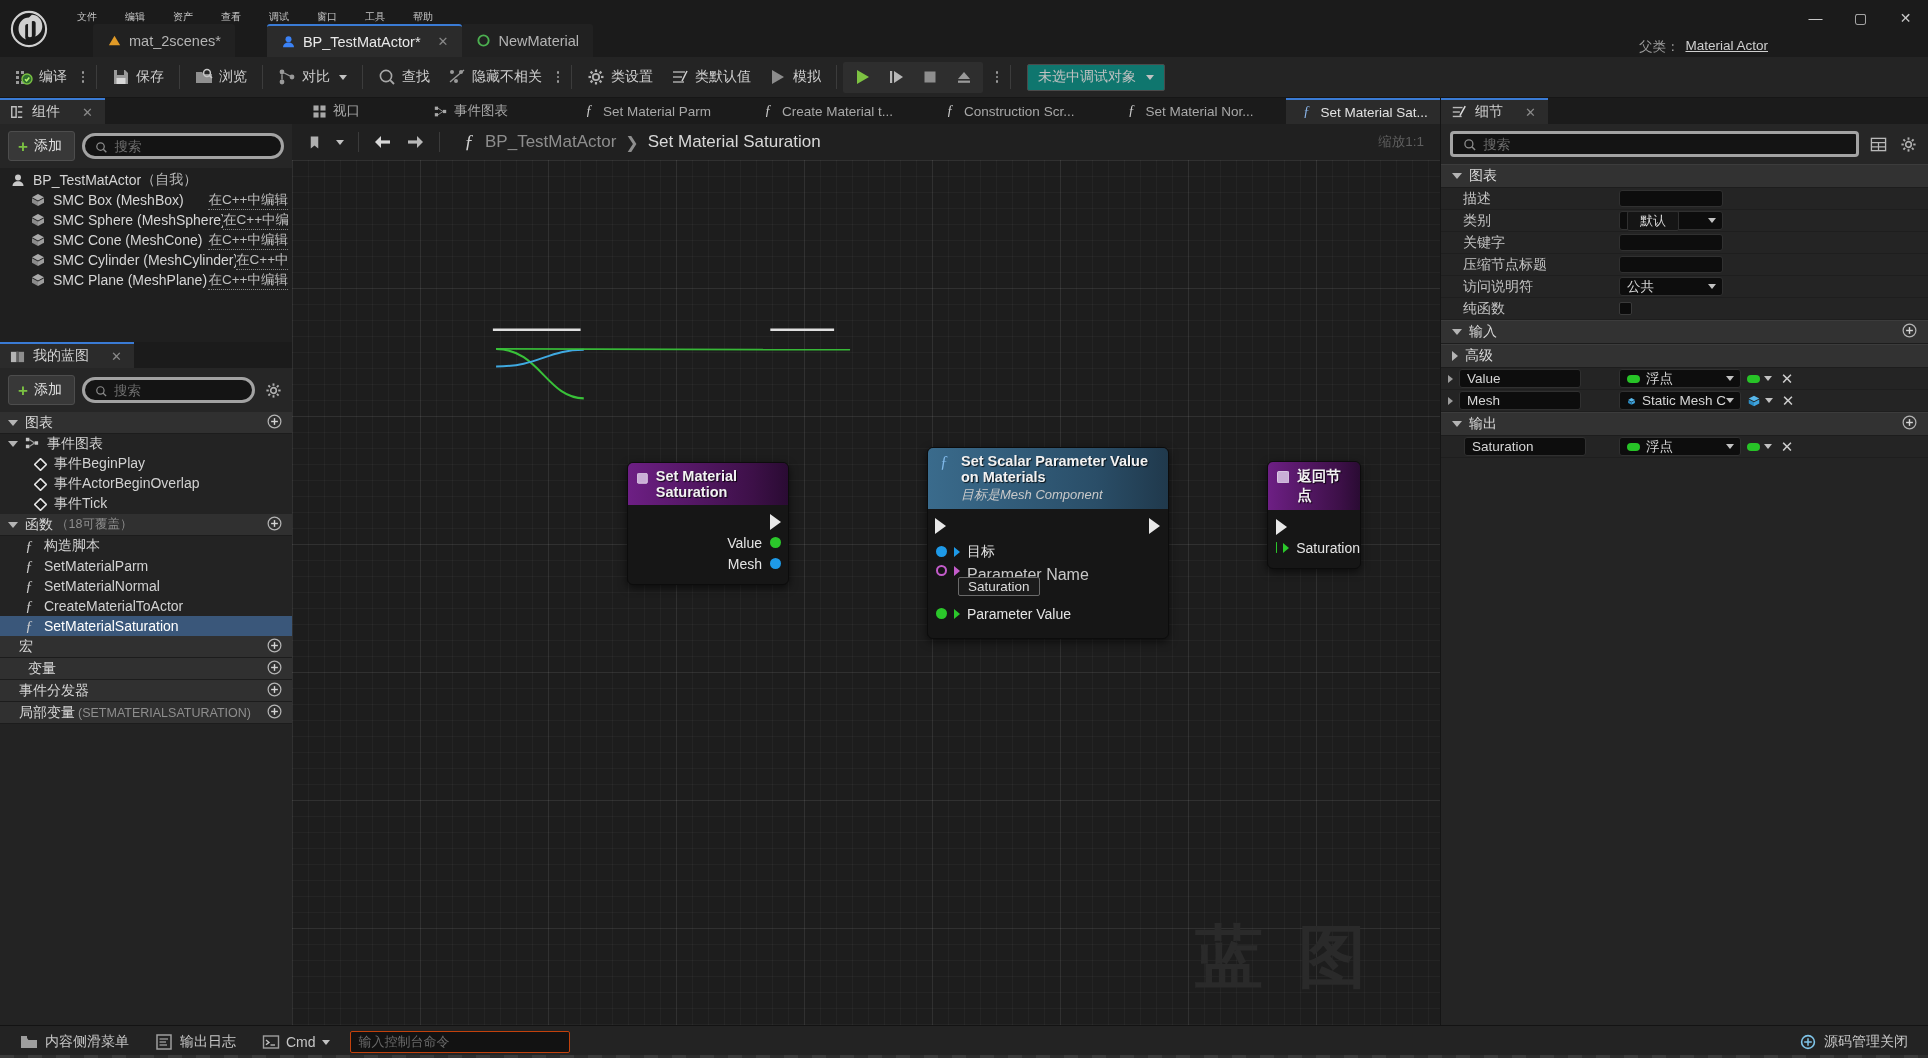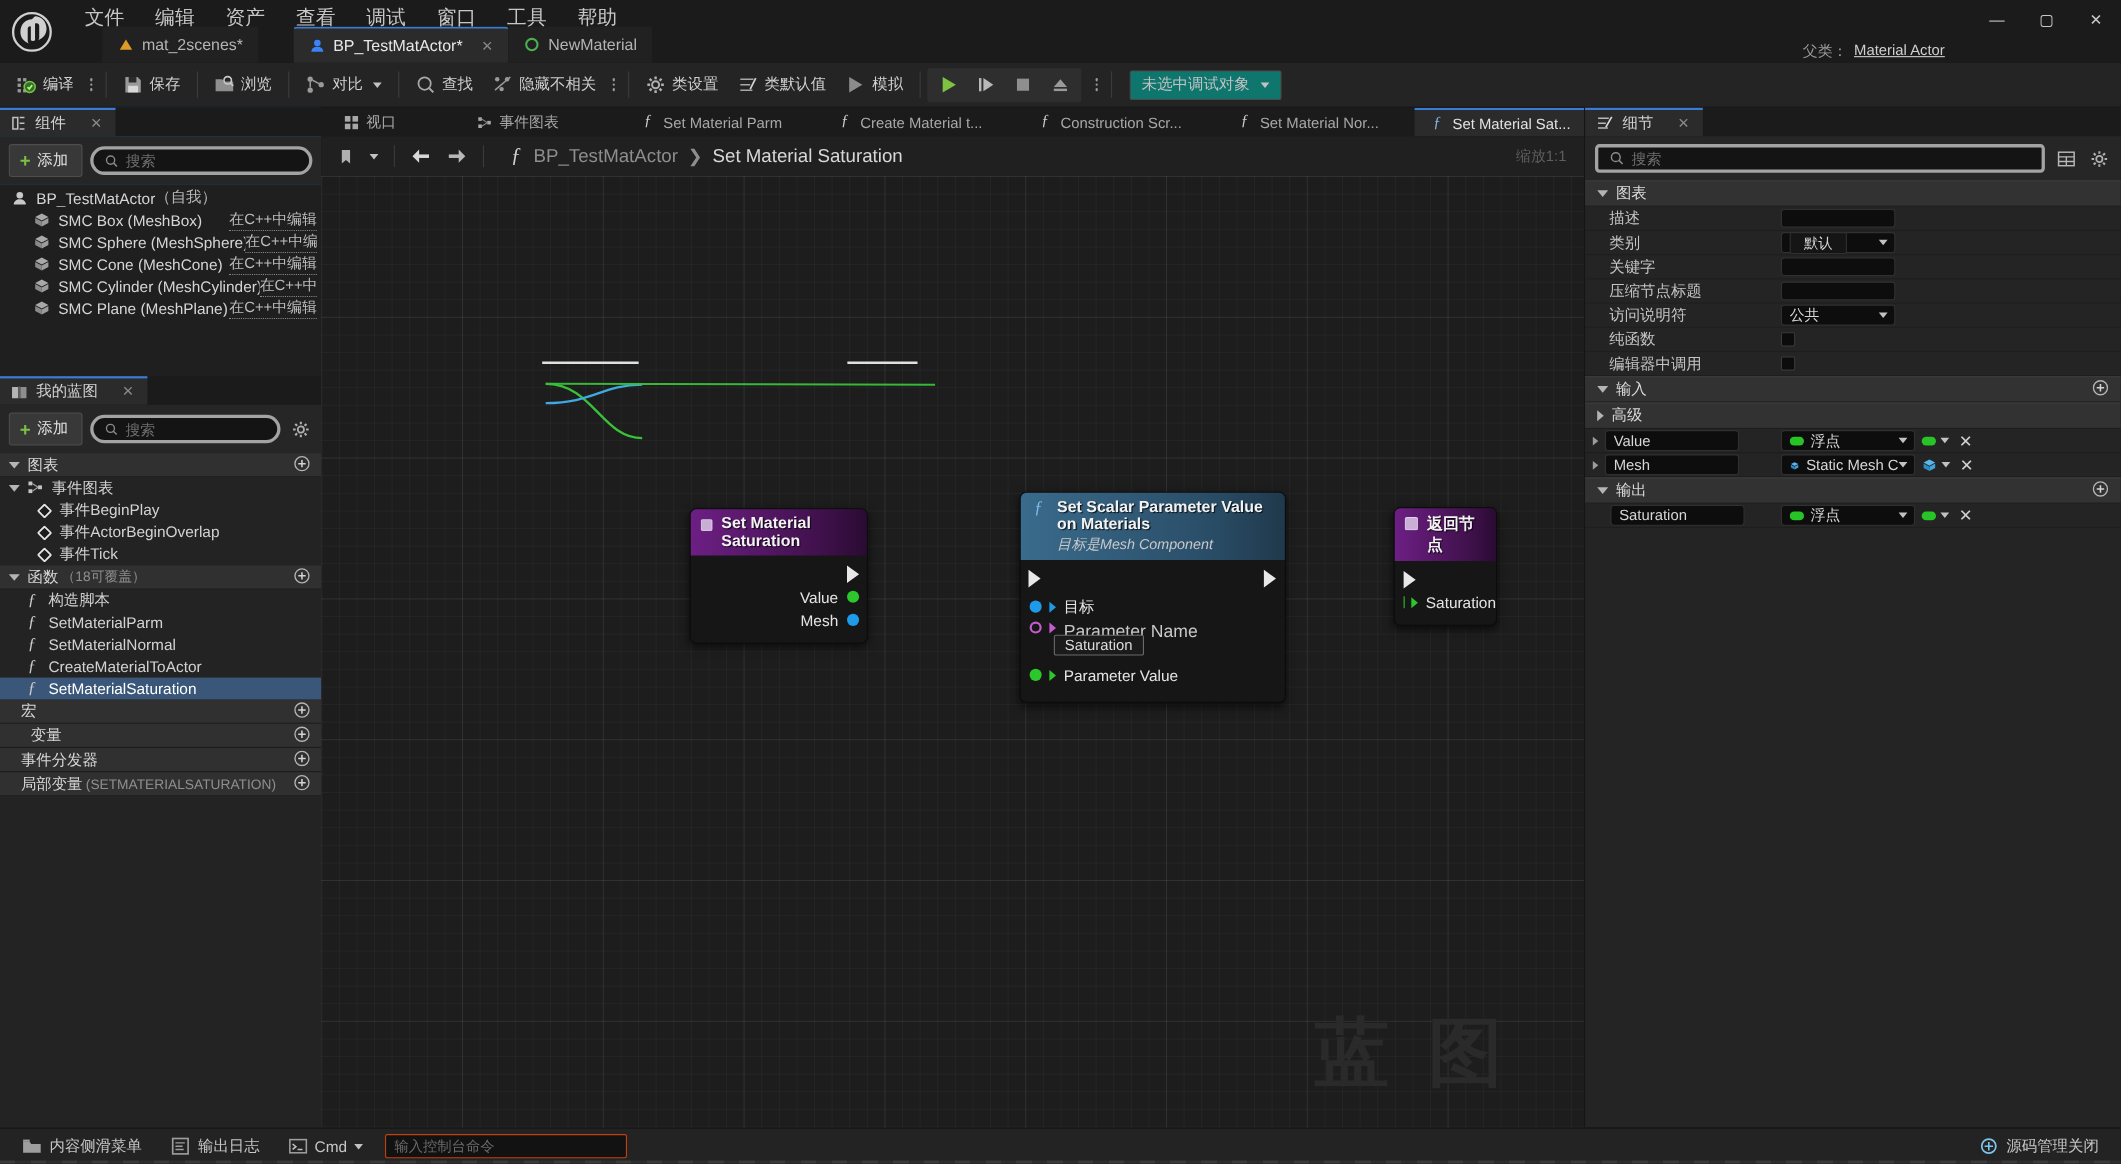--- a/index.html
+++ b/index.html
@@ -11,21 +11,21 @@
     color: #c8c8c8;
     -webkit-font-smoothing: antialiased;
   }
   .app { position: relative; width: 1928px; height: 1058px; display: flex; flex-direction: column; background:#1e1e1e; }
 
   
   .titlebar { height: 57px; background: #1b1b1b; display: flex; align-items: flex-start; position: relative; flex: 0 0 57px; }
   .ue-logo { width: 57px; height: 57px; display:flex; align-items:center; justify-content:center; }
   .ue-logo svg { width: 38px; height: 38px; }
   .menubar { display: flex; align-items: center; height: 33px; padding-left: 6px; }
-  .menu-item { padding: 4px 14px; font-size: 18px; color: #c6c6c6; cursor: default; line-height:1.2; }
+  .menu-item { padding: 4px 14px; font-size: 10px; color: #c6c6c6; cursor: default; line-height:1.2; }
   .win-ctrls { position: absolute; right: 0; top: 0; height: 36px; display: flex; }
   .win-btn { width: 45px; height: 36px; display:flex; align-items:center; justify-content:center; color:#c8c8c8; font-size:14px; }
 
   
   .assettabs { position:absolute; left:57px; top: 24px; height: 33px; display:flex; align-items:flex-end; }
   .atab { height: 33px; display:flex; align-items:center; gap:7px; padding: 0 14px; font-size:14.5px; color:#b4b4b4; border-top-left-radius:3px; border-top-right-radius:3px; }
   .atab.inactive { background:#212121; }
   .atab.active { background:#2b2b2b; color:#e8e8e8; border-top: 2px solid #3a7bd5; }
   .atab .tclose { font-size: 13px; color:#888; margin-left:10px; }
   .tab-ico { width:15px; height:15px; display:inline-block; }
@@ -41,21 +41,21 @@
   .tb-dots i { width:2.5px; height:2.5px; background:#9a9a9a; border-radius:50%; display:block; }
   .icon16 { width:18px; height:18px; display:inline-block; }
   .playgroup { display:flex; align-items:center; background:#2e2e2e; border-radius:2px; height:31px; padding: 0 2px; }
   .playgroup .pb { width:34px; height:29px; display:flex; align-items:center; justify-content:center; }
   .debug-sel { margin-left:10px; height:27px; border:1px solid #4a4a4a; background:#0f766e; border-radius:2px; display:flex; align-items:center; gap:10px; padding: 0 10px; font-size:14px; color:#c2c2c2; }
 
   
   .body { flex:1; display:flex; min-height:0; background:#1b1b1b; }
 
   
-  .leftcol { width: 292px; background:#0369a1; display:flex; flex-direction:column; flex:0 0 292px;justify-content:flex-end; }
+  .leftcol { width: 292px; background:#eab308; display:flex; flex-direction:column; flex:0 0 292px;justify-content:flex-end; }
   .panel-tabstrip { height: 26px; background:#1b1b1b; display:flex; align-items:flex-end; }
   .ptab { height:26px; display:flex; align-items:center; gap:8px; padding: 0 12px 0 10px; font-size:14px; color:#d2d2d2; background:#2b2b2b; border-top:2px solid #3a7bd5; }
   .ptab .x { color:#8a8a8a; font-size:13px; margin-left:14px; }
   .searchrow { display:flex; align-items:center; gap:7px; padding: 7px 8px; background:#262626; }
   .addbtn { display:flex; align-items:center; gap:6px; background:#383838; border:1px solid #4d4d4d; border-radius:3px; padding: 5px 12px 5px 9px; font-size:14px; color:#e0e0e0; }
   .addbtn .plus { color:#7bc143; font-size:17px; font-weight:bold; line-height:1; }
   .searchbox { flex:1; display:flex; align-items:center; gap:7px; background:#141414; border:3px solid #a3a3a3; border-radius:13px; height:26px; padding: 0 10px; }
   .searchbox input { background:transparent; border:0; outline:0; color:#b0b0b0; font-size:13.5px; width:100%; font-family:inherit; }
   .searchbox input::placeholder { color:#6e6e6e; }
   .gear-btn { width:22px; height:22px; display:flex; align-items:center; justify-content:center; }
@@ -922,26 +922,20 @@
             <span class="chev-d"></span>
           </div>
         </div>
       </div>
       <div class="det-row">
         <div class="det-lbl">纯函数</div>
         <div class="det-field">
           <div class="chkbox"></div>
         </div>
       </div>
-      <div class="det-row">
-        <div class="det-lbl">编辑器中调用</div>
-        <div class="det-field">
-          <div class="chkbox"></div>
-        </div>
-      </div>
 
       <div class="det-sec">
         <span class="tri down" style="margin-left:2px;"></span>
         <span>输入</span>
         <span class="plusc">
           <svg viewBox="0 0 16 16" width="15" height="15">
               <circle cx="8" cy="8" r="6.8" fill="none" stroke="#b4b4b4" stroke-width="1.3"></circle>
               <line x1="8" y1="4.4" x2="8" y2="11.6" stroke="#d4d4d4" stroke-width="1.5"></line>
               <line x1="4.4" y1="8" x2="11.6" y2="8" stroke="#d4d4d4" stroke-width="1.5"></line>
             </svg>

